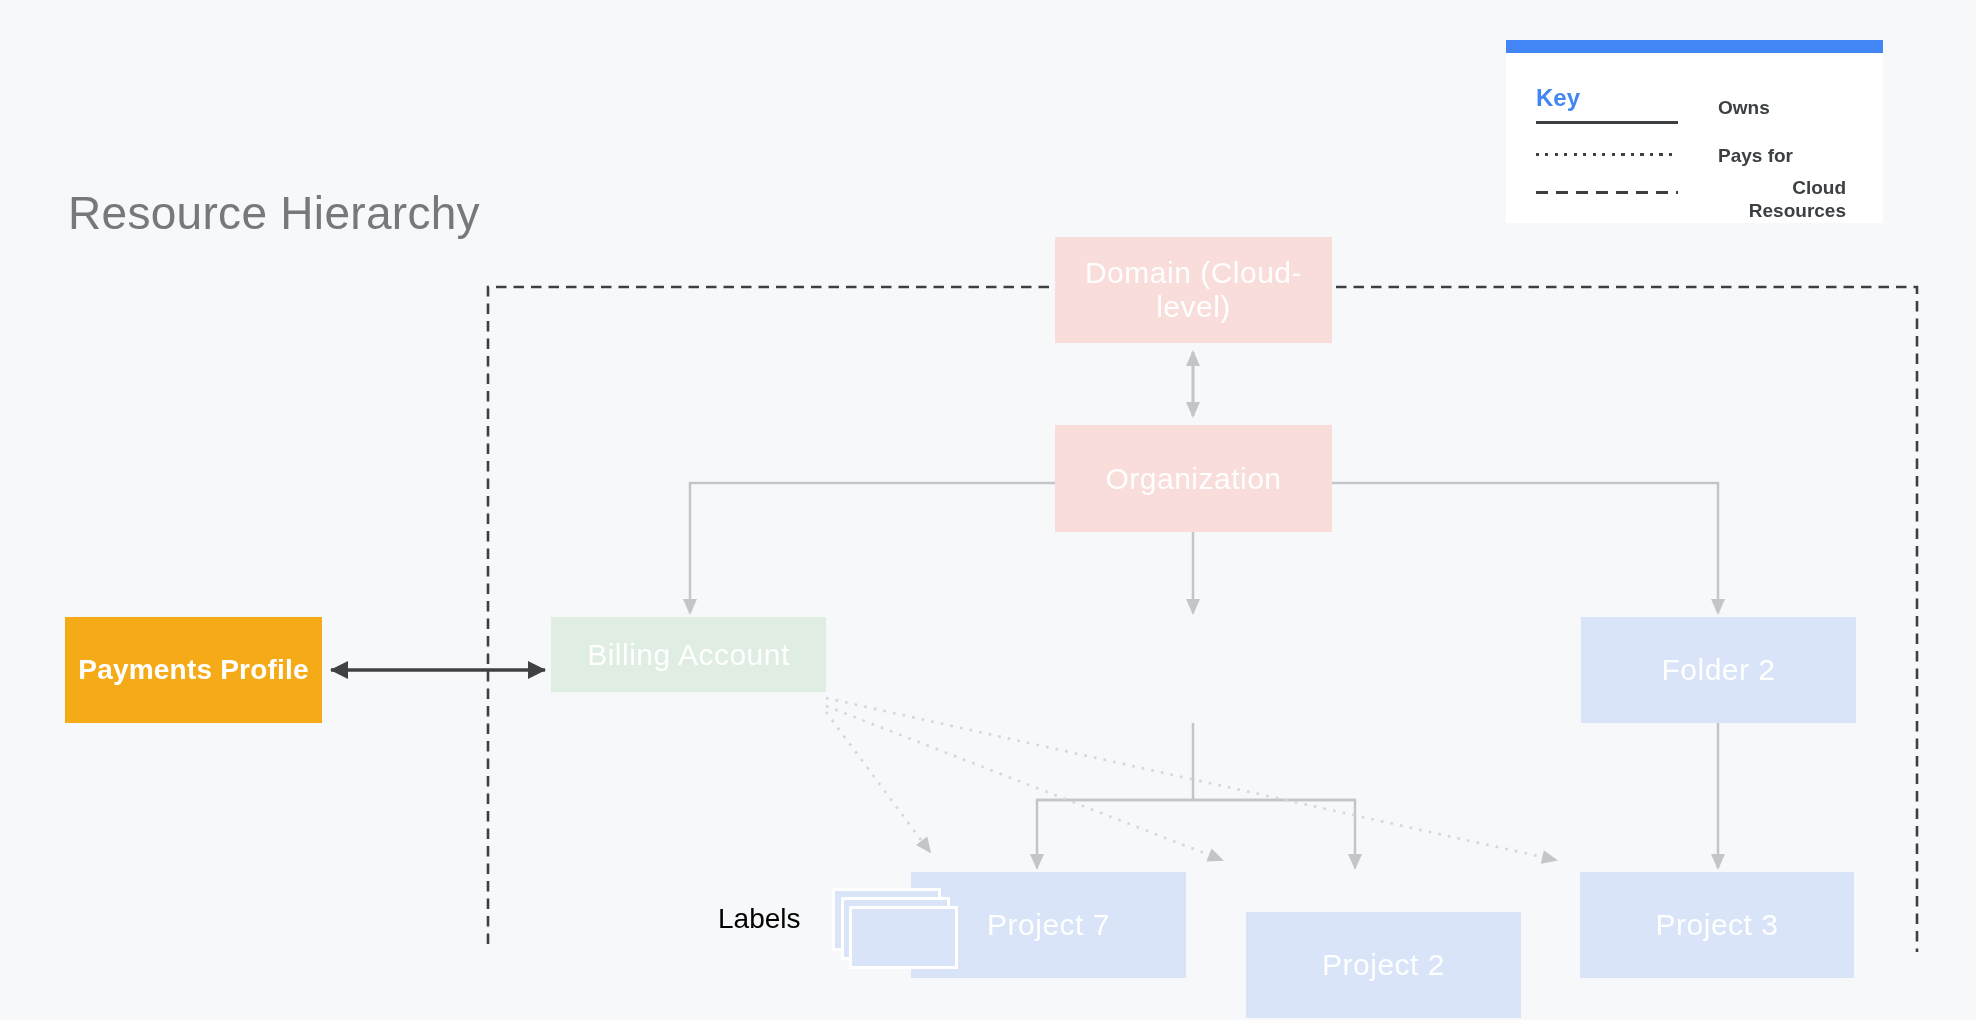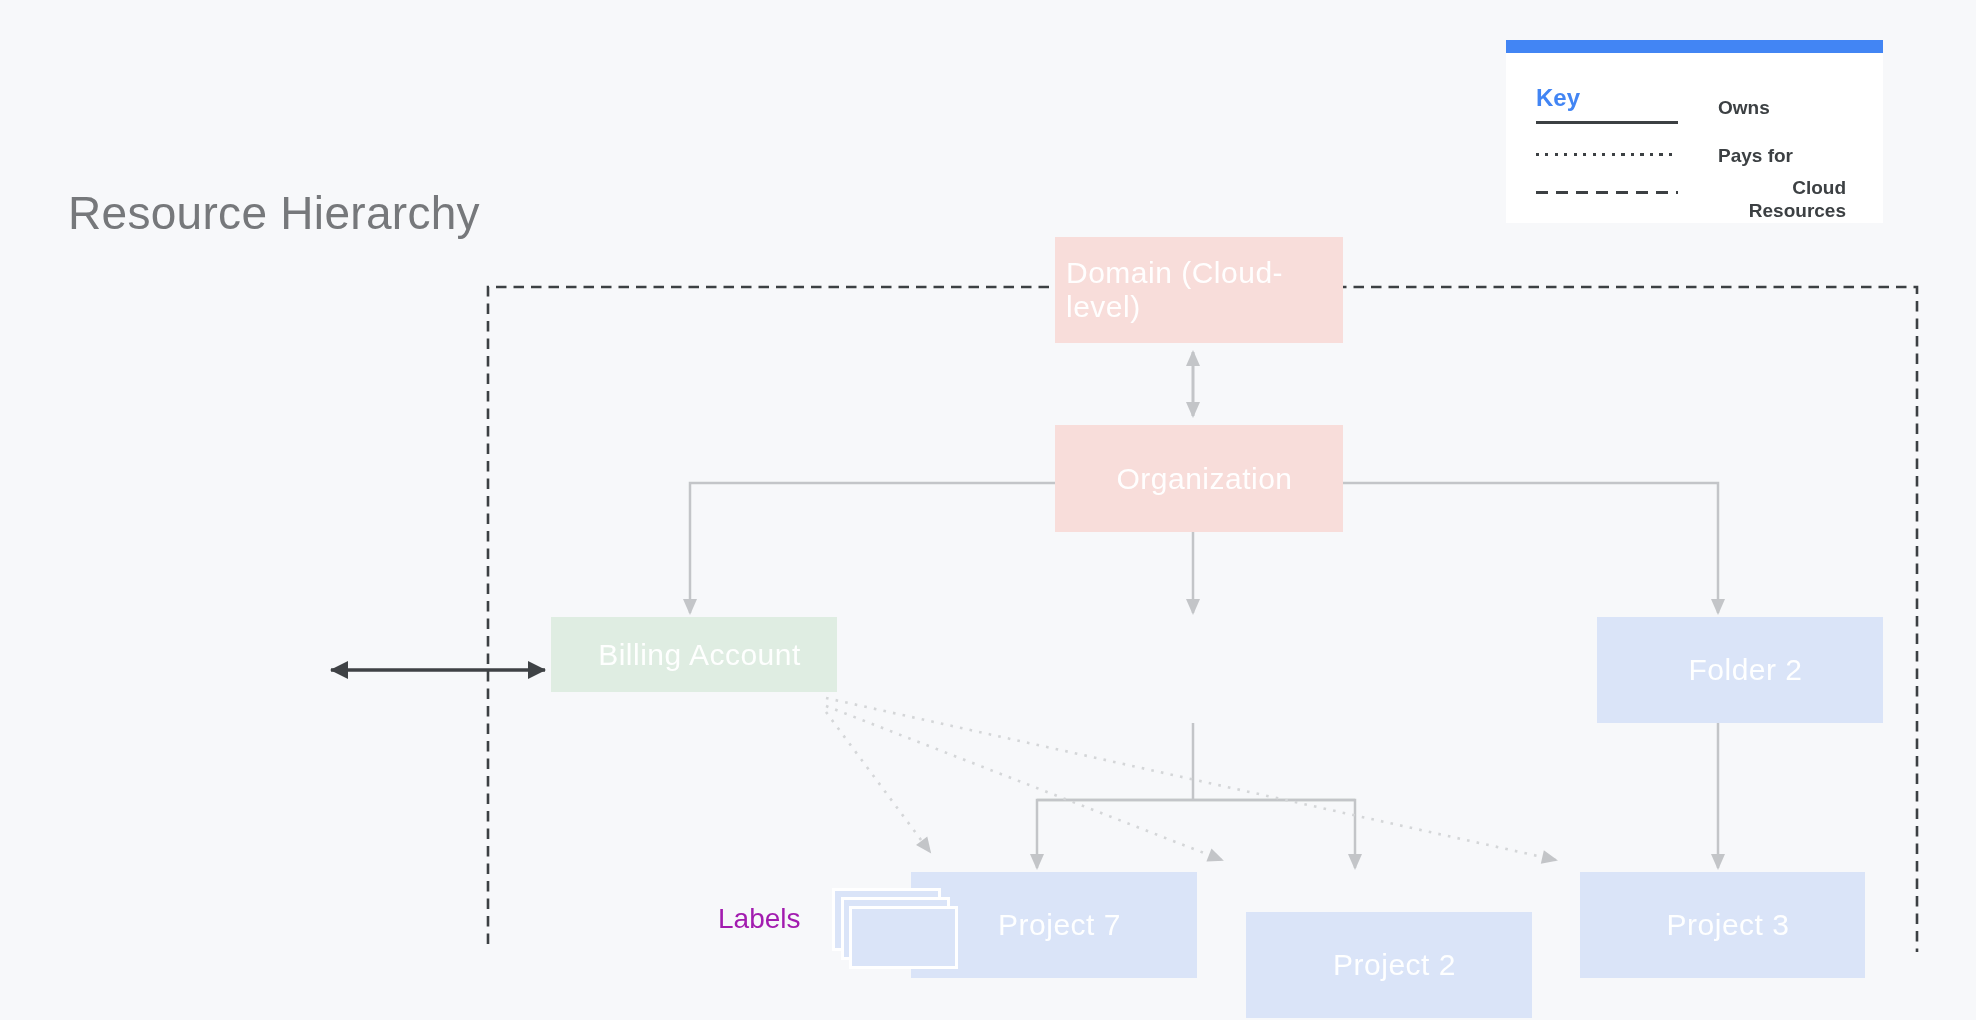--- a/index.html
+++ b/index.html
@@ -11,45 +11,45 @@
   .page-title{
     position:absolute;left:68px;top:186px;font-size:46px;font-weight:400;
     color:#76787b;letter-spacing:.3px;
   }
   
   #connectors{position:absolute;left:0;top:0;}
   
   .node{
     position:absolute;display:flex;align-items:center;justify-content:center;
     color:rgba(255,255,255,.97);font-size:30px;font-weight:300;letter-spacing:.5px;
-    padding-left:11px;
+    text-align:center;
   }
   .node-pink{background:#f8ddda;}
   .node-green{background:#dfede2;}
   .node-blue{background:#dae4f8;}
   #node-domain{left:1055px;top:237px;width:277px;height:106px;}
   #node-organization{left:1055px;top:425px;width:277px;height:107px;}
   #node-billing{left:551px;top:617px;width:275px;height:75px;}
   #node-folder1{left:1055px;top:617px;width:275px;height:106px;}
-  #node-folder2{left:1581px;top:617px;width:275px;height:106px;margin-left:16px;}
+  #node-folder2{left:1581px;top:617px;width:275px;height:106px;}
   #node-project1{left:911px;top:872px;width:275px;height:106px;}
   #node-project2{left:1246px;top:872px;width:275px;height:106px;margin-top:40px;}
   #node-project3{left:1580px;top:872px;width:274px;height:106px;}
   #node-payments{
     left:65px;top:617px;width:257px;height:106px;background:#f4ab17;
     color:#ffffff;font-weight:700;font-size:28px;letter-spacing:.2px;
   }
   
   #labels-icon{position:absolute;left:832px;top:888px;width:127px;height:86px;}
   .lcard{position:absolute;width:103px;height:57px;background:#dae4f8;border:3px solid #ffffff;}
   .lcard.back{left:0;top:0;}
   .lcard.mid{left:9px;top:9px;}
   .lcard.front{left:17px;top:18px;}
   .labels-caption{
-    position:absolute;left:718px;top:903px;font-size:28px;font-weight:400;color:#a21caf;
+    position:absolute;left:718px;top:903px;font-size:28px;font-weight:400;color:#000000;
   }
   
   .key-panel{position:absolute;left:1506px;top:40px;width:377px;height:183px;background:#ffffff;}
   .key-topbar{position:absolute;left:0;top:0;width:100%;height:13px;background:#4285f4;}
   .key-heading{position:absolute;left:30px;top:44px;font-size:24px;font-weight:700;color:#4285f4;}
   .k-sample{position:absolute;left:30px;width:142px;height:3px;}
   .k-sample.solid{background:#3c4043;}
   .k-sample.dotted{background:repeating-linear-gradient(90deg,#3c4043 0 3px,transparent 3px 9.5px);}
   .k-sample.dashed{background:repeating-linear-gradient(90deg,#3c4043 0 12px,transparent 12px 20px);}
   #ks-0{top:81px;} #ks-1{top:113px;} #ks-2{top:151px;}
@@ -113,20 +113,23 @@
   </div>
   <div class="node node-blue" id="node-project1">
     <span>Project 7</span>
   </div>
   <div class="node node-blue" id="node-project2">
     <span>Project 2</span>
   </div>
   <div class="node node-blue" id="node-project3">
     <span>Project 3</span>
   </div>
+  <div class="node" id="node-payments">
+    <span>Payments Profile</span>
+  </div>
 
   <div class="labels-caption">Labels</div>
   <div id="labels-icon">
     <div class="lcard back"></div>
     <div class="lcard mid"></div>
     <div class="lcard front"></div>
   </div>
 
   <div class="key-panel">
     <div class="key-topbar"></div>

